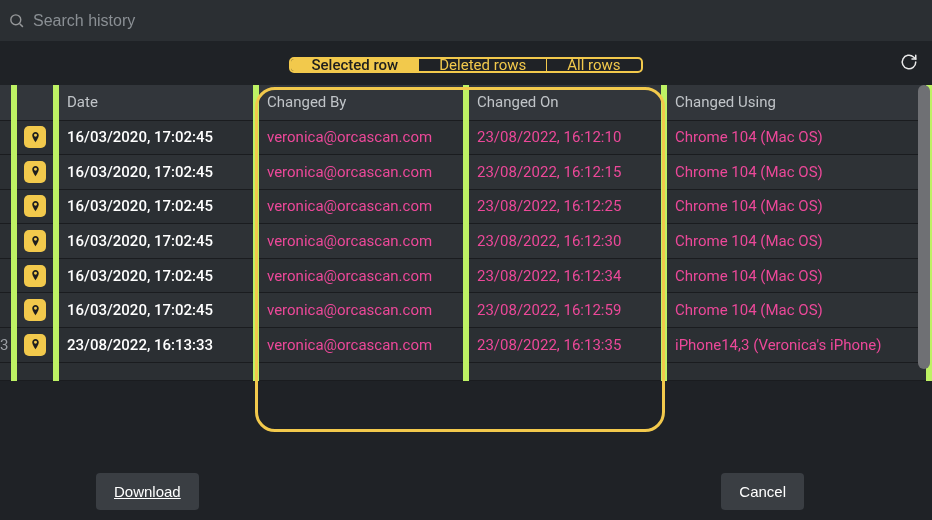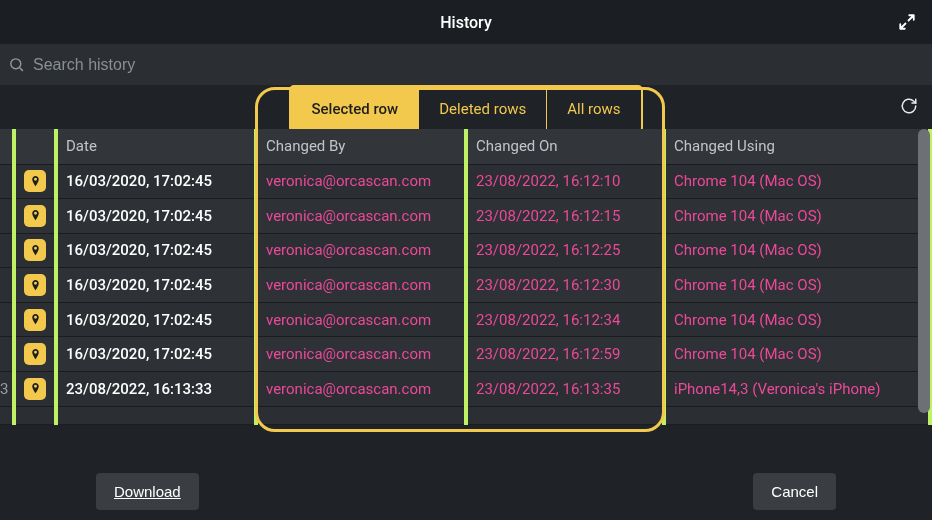--- a/index.html
+++ b/index.html
@@ -10,32 +10,32 @@
   .header { display: flex; align-items: center; justify-content: center; height: 44px; background: #1b1e22; position: relative; }
   .header-title { color: #fff; font-size: 16px; font-weight: 500; }
   .expand-btn { position: absolute; right: 14px; top: 11px; width: 22px; height: 22px; display: flex; align-items: center; justify-content: center; cursor: pointer; }
   
   .search-bar { display: flex; align-items: center; background: #2b2f33; height: 41px; padding: 8px 8px; }
   .search-icon { opacity: 0.5; margin-right: 8px; display: flex; align-items: center; }
   .search-input { flex: 1; background: transparent; border: none; outline: none; color: #fff; font-size: 16px; }
   .search-input::placeholder { color: #8a8f94; }
   
   .tabs-row { display: flex; align-items: center; justify-content: center; height: 40px; position: relative; margin-top: 4px; }
-  .tabs { display: flex; border: 2px solid #f2c94c; border-radius: 5px; overflow: hidden; height: 48px; }
+  .tabs { display: flex; border: 2px solid #f2c94c; border-radius: 5px; overflow: hidden; height: 16px; }
   .tab { padding: 0 20px; font-size: 15px; display: flex; align-items: center; cursor: pointer; color: #f2c94c; border-left: 1px solid #f2c94c; }
   .tab:first-child { border-left: none; }
   .tab.active { background: #f2c94c; color: #1e1e1e; font-weight: 500; }
   .refresh-btn { position: absolute; right: 14px; top: 8px; cursor: pointer; opacity: 0.9; }
   
   .table-wrap { position: relative; flex: 1; overflow: hidden; }
   .scroll-track { position: absolute; right: 2px; top: 0; bottom: 0; width: 12px; }
   .scroll-thumb { background: #6f7074; border-radius: 6px; width: 12px; height: 284px; }
   
   .table { width: 100%; border-collapse: collapse; table-layout: fixed; }
-  .table th, .table td { padding: 0 8px; height: 34.6px; text-align: left; font-size: 15px; border-bottom: 1px solid #1a1c1f; border-right: 4px solid #bef264; overflow: hidden; white-space: nowrap; }
+  .table th, .table td { padding: 0 8px; height: 34.6px; text-align: left; font-size: 15px; border-bottom: 1px solid #1a1c1f; border-right: 6px solid #bef264; overflow: hidden; white-space: nowrap; }
   .table thead th { background: #32363b; color: #c0c4c8; font-weight: 400; height: 35px; }
   .table tbody tr { background: #2b2f33; }
   .table tbody tr.alt { background: #2e3236; }
   
   .col-stub { width: 14px; padding: 0 !important; background: #2b2f33; color: #9a9ea3; vertical-align: middle; }
   .col-pin { width: 42px; text-align: center !important; padding: 0 !important; }
   .col-date { width: 200px; }
   .col-by { width: 210px; }
   .col-on { width: 198px; }
   .col-using {  }
@@ -45,37 +45,28 @@
   
   .pin { display: inline-flex; align-items: center; justify-content: center; width: 22px; height: 22px; border-radius: 5px; background: #f2c94c; }
   .pin svg path { fill: #1e1e1e; }
   
   .highlight-box { position: absolute; left: 255px; top: 87px; width: 410px; height: 345px; border: 3px solid #f2c94c; border-top-left-radius: 20px; border-top-right-radius: 20px; border-bottom-left-radius: 20px; border-bottom-right-radius: 20px; pointer-events: none; }
   
   .footer { height: 58px; display: flex; align-items: center; background: #1f2226; padding: 0 22px; }
   .footer .spacer { flex: 1; }
   .btn { background: #3a3e43; color: #fff; border: none; padding: 10px 18px; font-size: 15px; border-radius: 4px; cursor: pointer; }
   .btn-download { margin-left: 74px; text-decoration: underline; }
-  .btn-cancel { margin-right: 74px; }
+  .btn-cancel { margin-right: 106px; }
   
   .partial-row td { height: 18px !important; color: #8a8f94; overflow: hidden; }
 </style>
 </head>
 <body>
 
 <div class="modal">
-  <div class="header">
-    <div class="header-title">History</div>
-    <div class="expand-btn">
-      <svg width="18" height="18" viewBox="0 0 24 24" fill="none" stroke="#ffffff" stroke-width="2.4" stroke-linecap="round">
-        <path d="M14 10 L21 3 M21 3 L15 3 M21 3 L21 9"></path>
-        <path d="M10 14 L3 21 M3 21 L9 21 M3 21 L3 15"></path>
-      </svg>
-    </div>
-  </div>
 
   <div class="search-bar">
     <span class="search-icon">
       <svg width="17" height="17" viewBox="0 0 24 24" fill="none" stroke="#ffffff" stroke-width="2">
           <circle cx="11" cy="11" r="7"></circle>
           <line x1="21" y1="21" x2="16.5" y2="16.5"></line>
         </svg>
     </span>
     <input class="search-input" placeholder="Search history" style="">
   </div>

